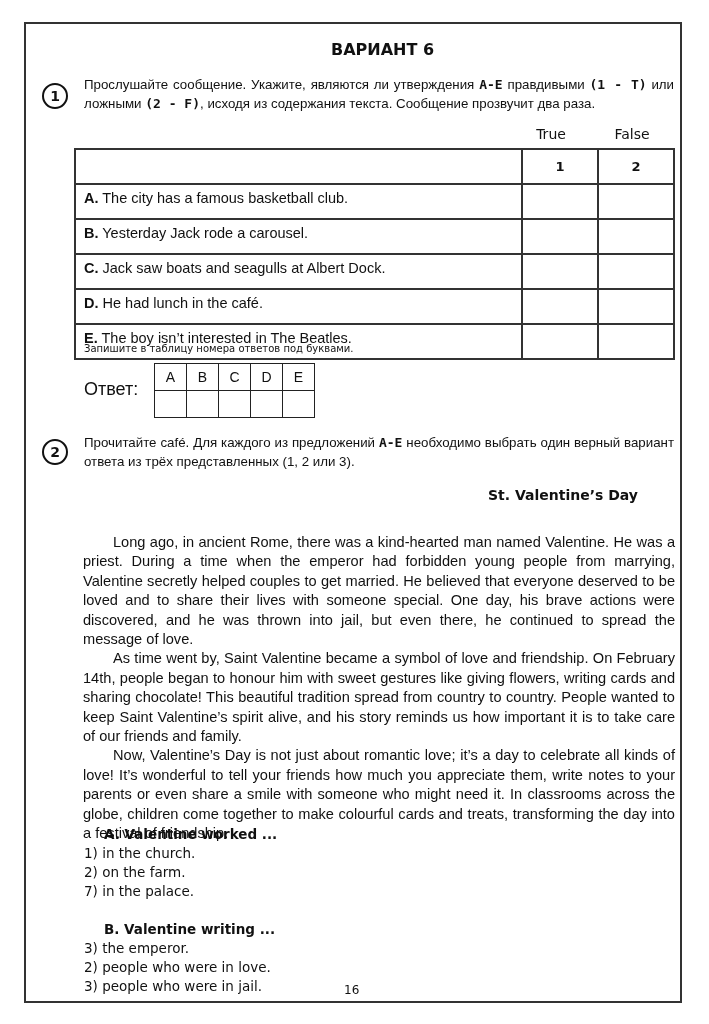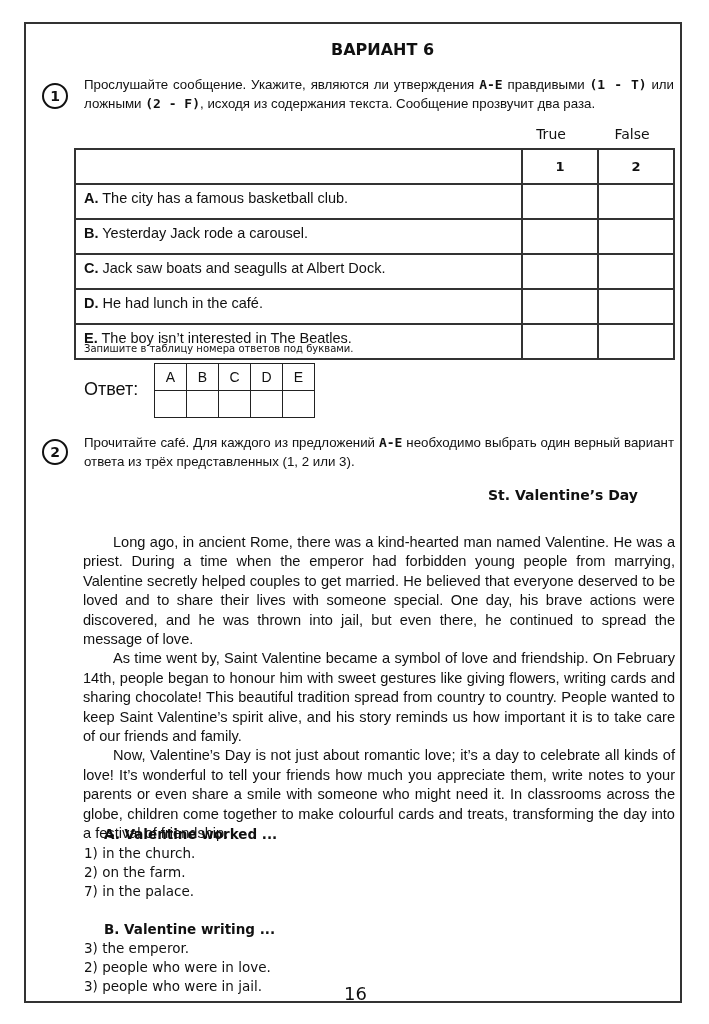--- a/index.html
+++ b/index.html
@@ -56,21 +56,21 @@
   }
   .reading {
     position: absolute; left: 83px; width: 592px; top: 506px;
     font-family: "Liberation Sans", sans-serif; font-size: 14.6px; line-height: 19.4px;
     text-align: justify;
     margin-top: 27px;
   }
   .reading p { margin: 0; text-indent: 30px; }
   .question { position: absolute; left: 84px; font-family: "DejaVu Sans", sans-serif; font-size: 13.5px; line-height: 19px; }
   .question .q-stem { font-weight: bold; margin-left: 20px; }
-  .page-number { position: absolute; left: 344px; top: 983px; font-size: 18px; font-family: "DejaVu Sans", sans-serif; }
+  .page-number { position: absolute; left: 344px; top: 983px; font-size: 12px; font-family: "DejaVu Sans", sans-serif; }
 </style>
 </head>
 <body>
 
 <div class="page-border"></div>
 
 <div class="title">ВАРИАНТ 6</div>
 
 <div class="badge" style="left:42px; top:83px;">1</div>
 <div class="instr" id="task1-instr" style="top:75px;"><span>Прослушайте сообщение. Укажите, являются ли утверждения </span><b>A-E</b><span> правдивыми </span><b>(1 - T)</b><span> или ложными </span><b>(2 - F)</b><span>, исходя из содержания текста. Сообщение прозвучит два раза.</span></div>

